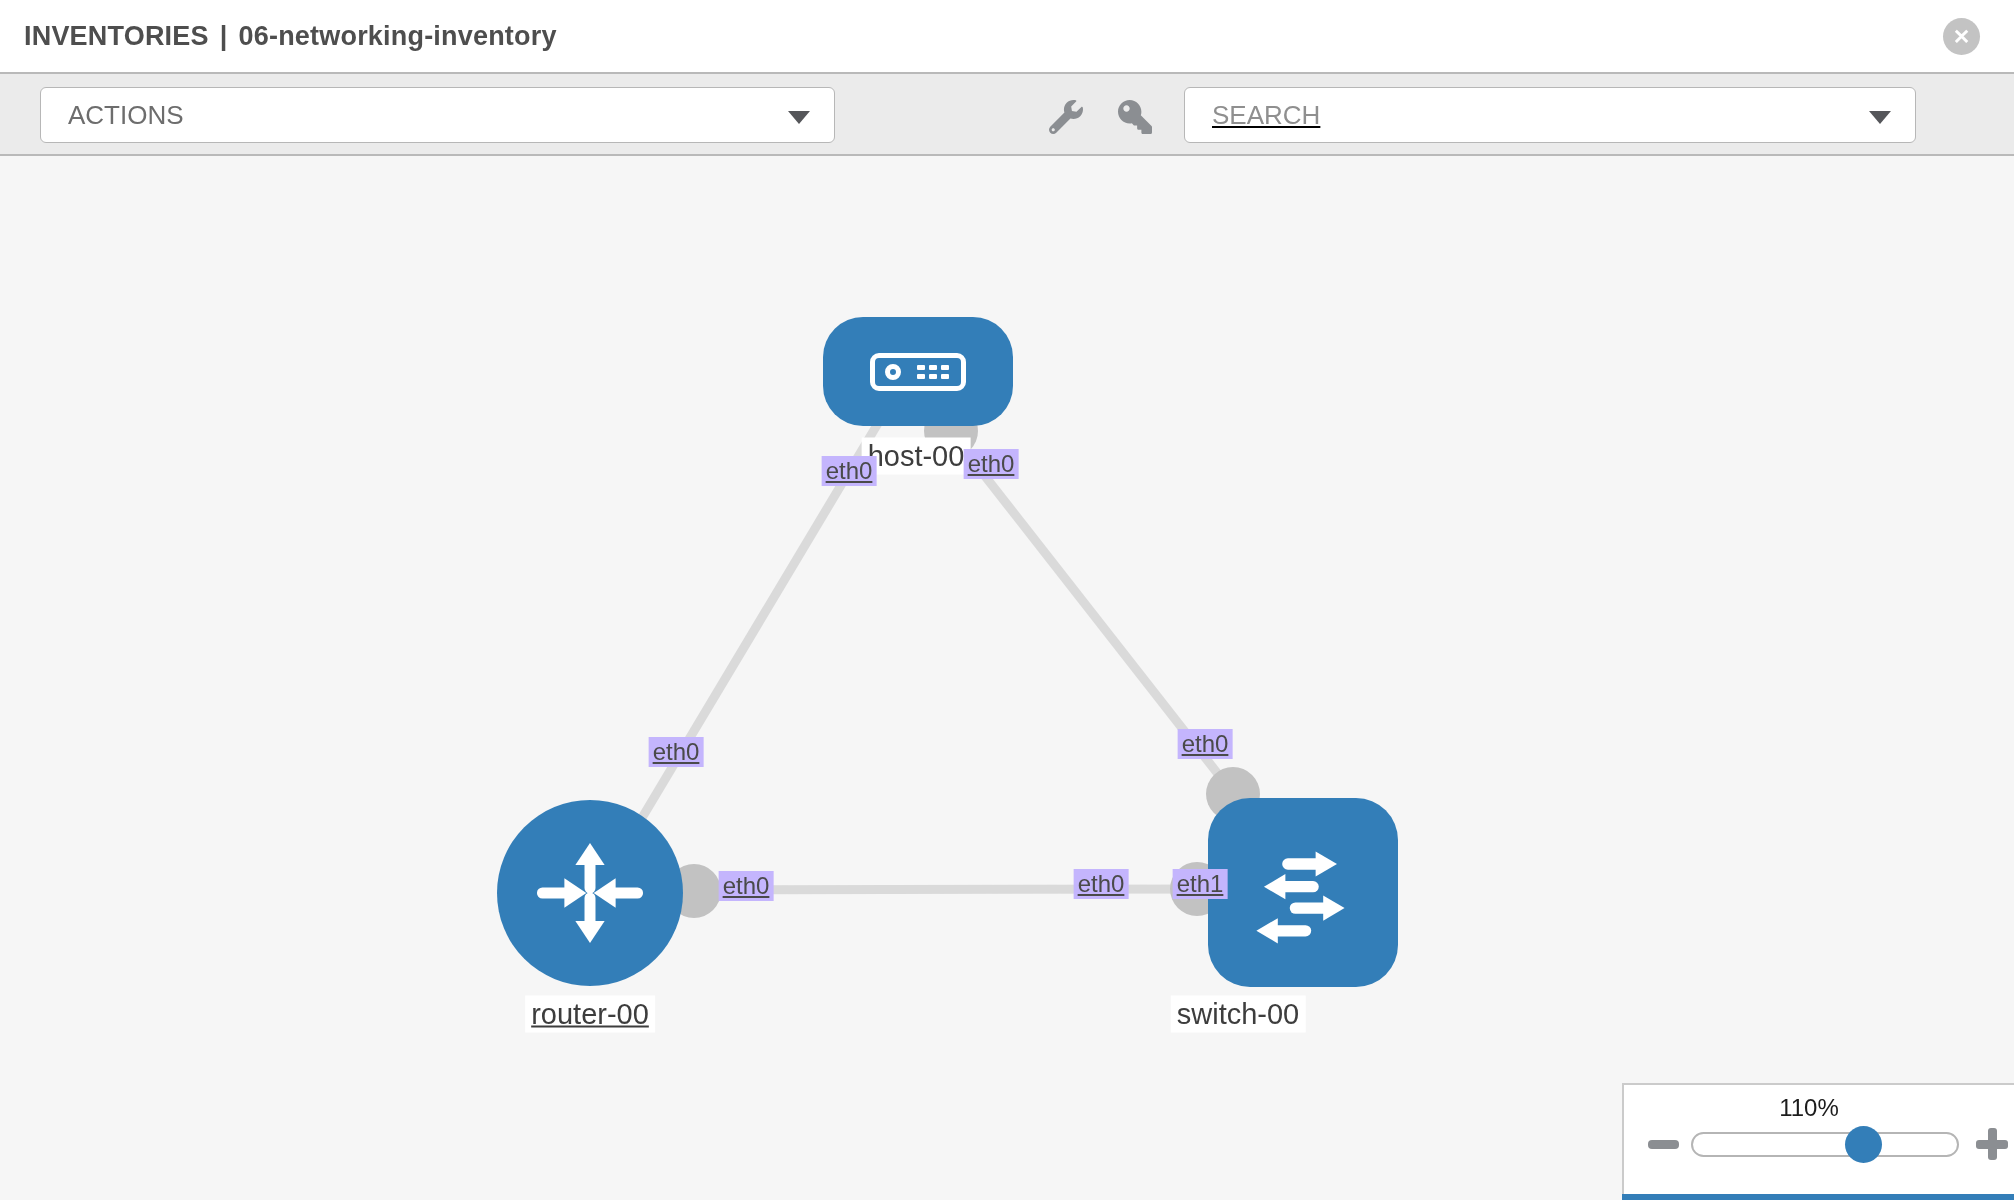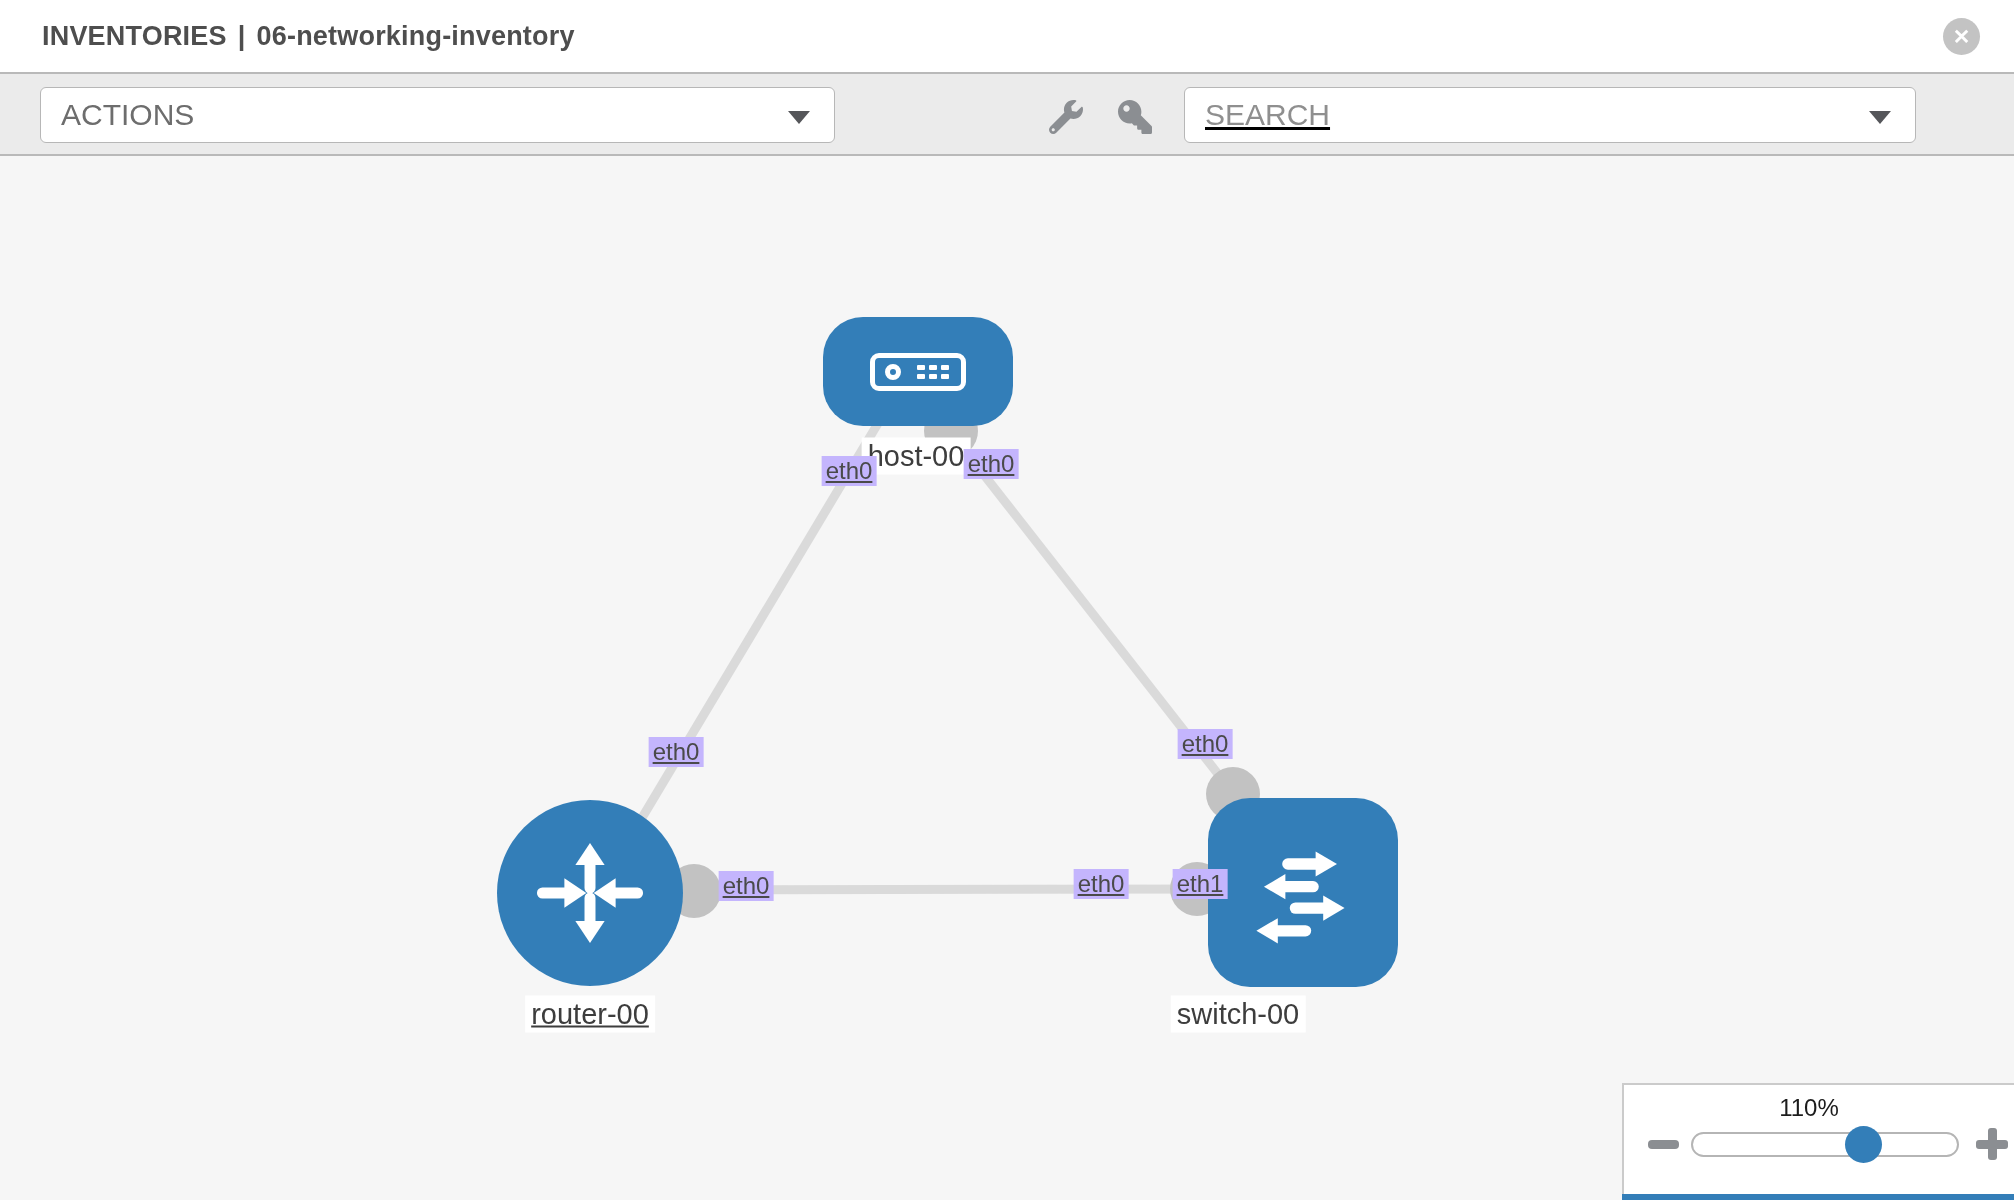--- a/index.html
+++ b/index.html
@@ -6,35 +6,35 @@
     --node-blue:#337eb8; --canvas-bg:#f6f6f6; --link-gray:#dadada; --dot-gray:#c2c2c2;
     --toolbar-bg:#ebebeb; --border-gray:#b9b9b9; --icon-gray:#8b8e92; --title-gray:#4e4e4e;
     --label-text:#3d3d3d; --box-border:#b7b7b7;
   }
   *{box-sizing:border-box; margin:0; padding:0;}
   html,body{width:2014px; height:1200px; overflow:hidden;}
   body{font-family:"Liberation Sans", sans-serif; background:#fff; position:relative;}
 
   
   .header{position:absolute; left:0; top:0; width:2014px; height:72px; background:#fff;}
-  .title{position:absolute; left:42px; top:0; height:72px; display:flex; align-items:center;
+  .title{position:absolute; left:24px; top:0; height:72px; display:flex; align-items:center;
          font-size:27px; font-weight:bold; color:var(--title-gray); letter-spacing:.2px;}
   .title .sep{padding:0 11px;}
   .close-btn{position:absolute; right:34px; top:18px; width:37px; height:37px; border-radius:50%;
              background:#c3c3c3; color:#fff; display:flex; align-items:center; justify-content:center;
              font-size:21px; font-weight:bold; cursor:pointer;}
 
   
   .toolbar{position:absolute; left:0; top:72px; width:2014px; height:84px; background:var(--toolbar-bg);
            border-top:2px solid var(--border-gray); border-bottom:2px solid var(--border-gray);}
   .combo{position:absolute; top:13px; height:56px; background:#fff; border:1px solid var(--box-border);
          border-radius:6px; display:flex; align-items:center; cursor:pointer;}
   .combo-actions{left:40px; width:795px;}
   .combo-search{left:1184px; width:732px;text-decoration:underline;}
-  .combo .combo-text{padding-left:20px; font-size:30px; color:#6d6d6d;}
+  .combo .combo-text{padding-left:27px; font-size:26px; color:#6d6d6d;}
   .combo-search .combo-text{color:#8f8f8f;}
   .combo .caret{position:absolute; right:24px; top:23px; width:0; height:0;
                 border-left:11px solid transparent; border-right:11px solid transparent;
                 border-top:13px solid #55565a;}
   .tool-icon{position:absolute; top:24px; width:38px; height:38px; cursor:pointer;
              display:flex; align-items:center; justify-content:center;}
   .tool-icon svg{width:34px; height:34px; fill:var(--icon-gray);}
   .tool-wrench{left:1047px;}
   .tool-key{left:1116px;}
 

